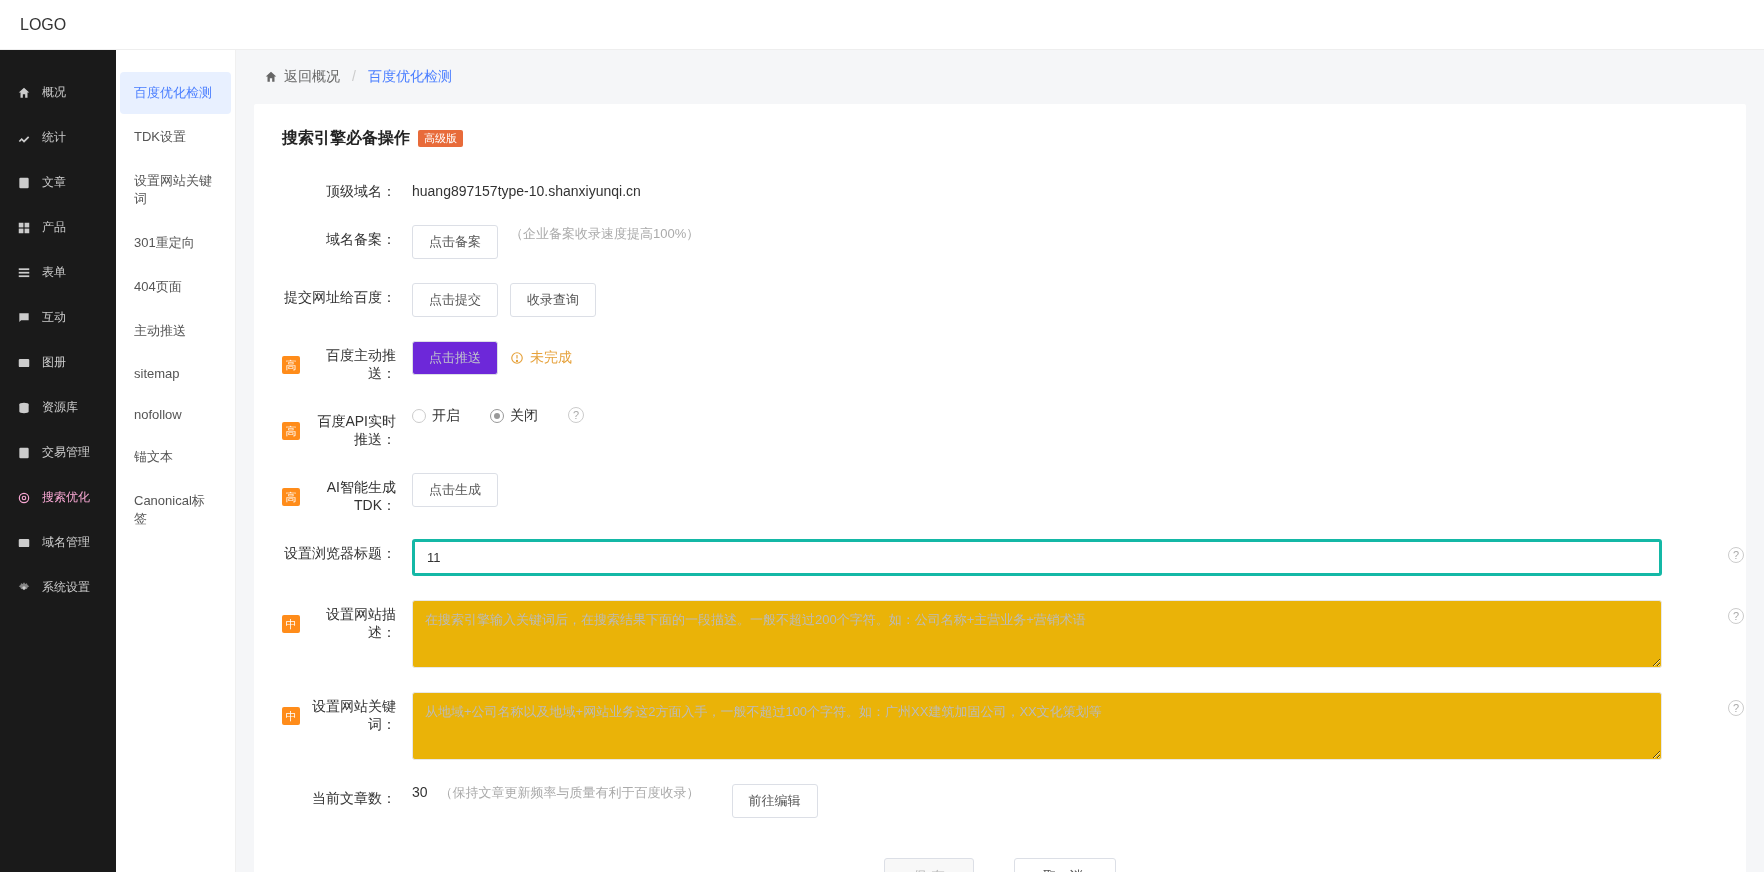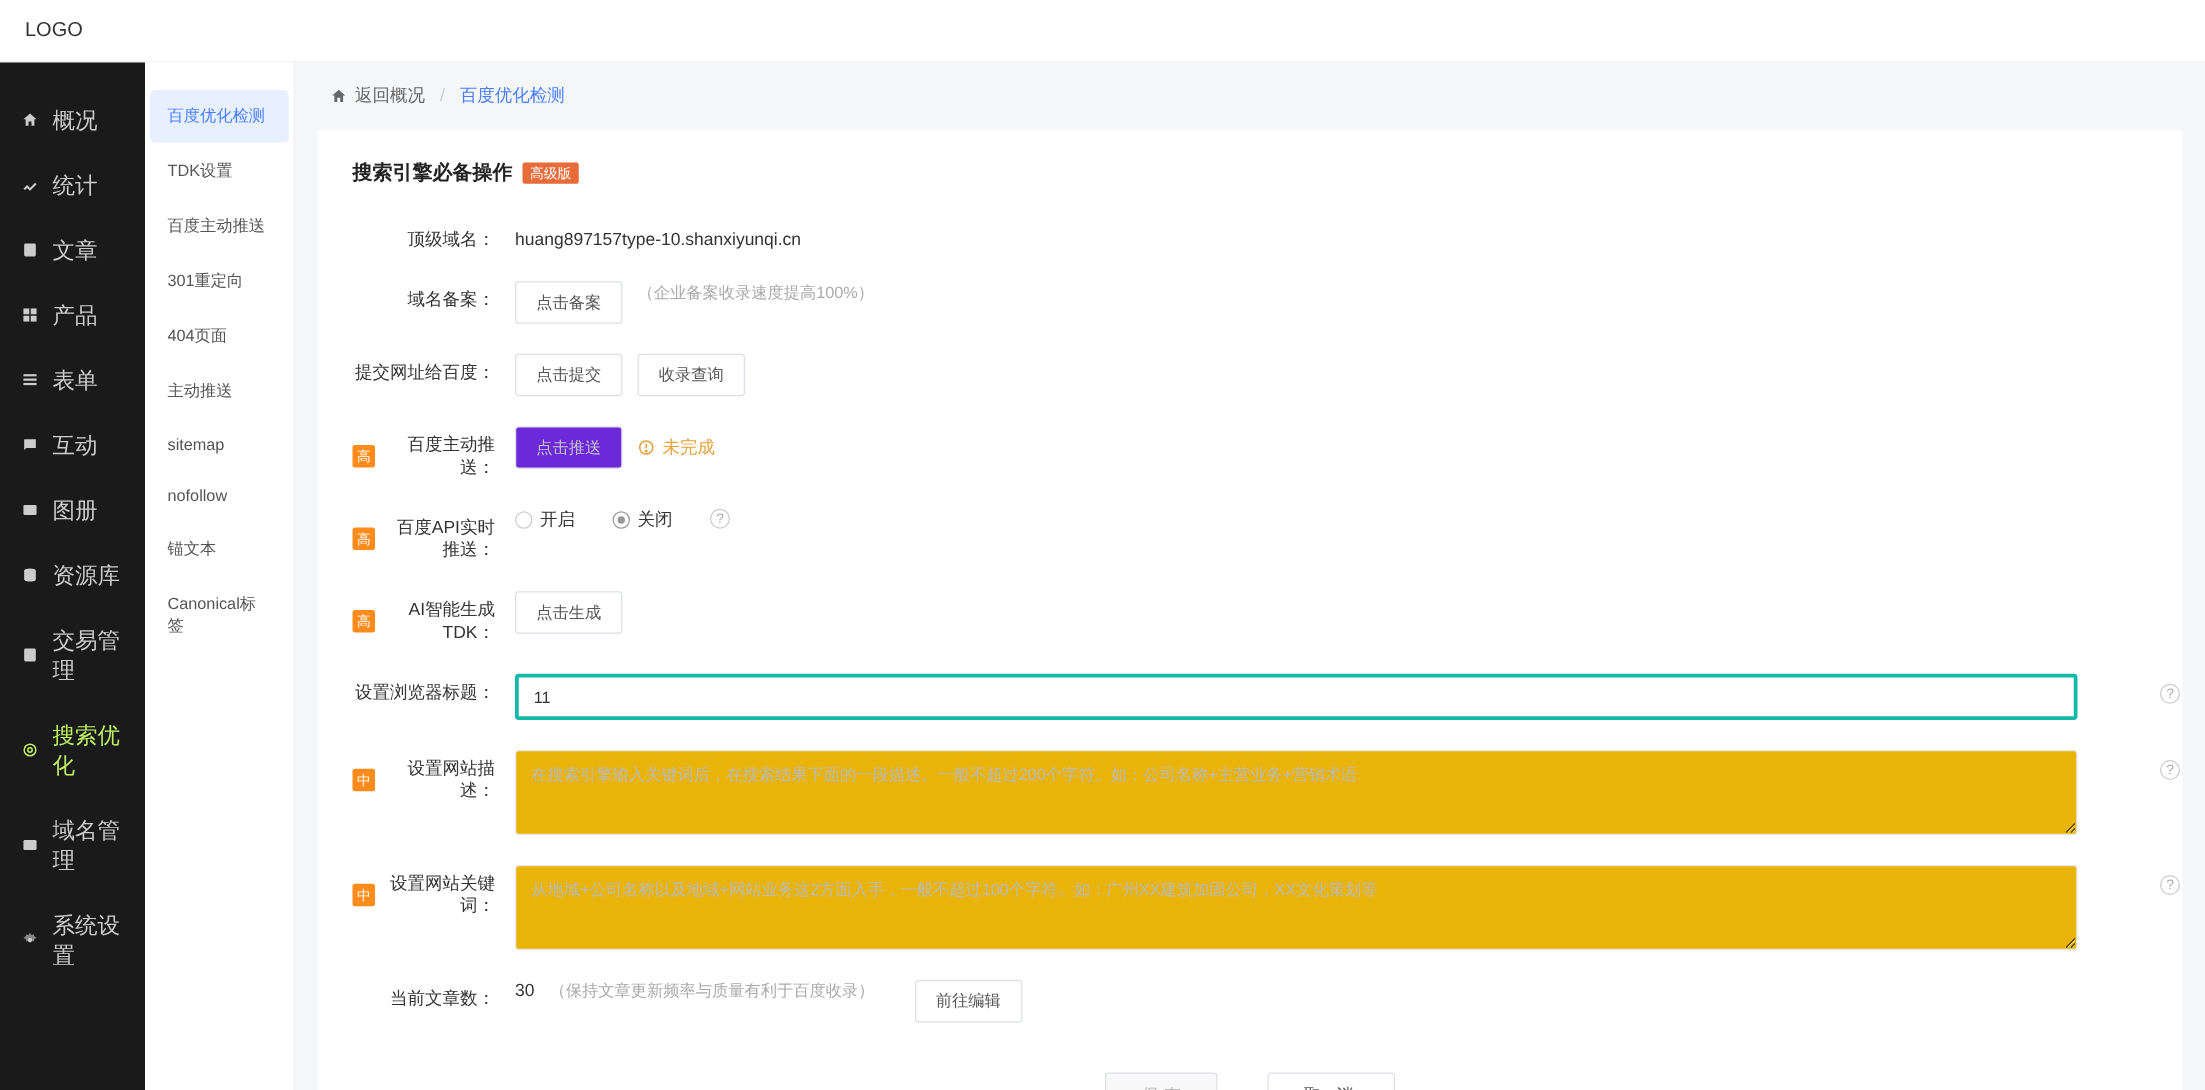--- a/index.html
+++ b/index.html
@@ -4,22 +4,22 @@
 <style>
 * { margin: 0; padding: 0; box-sizing: border-box; }
 body { font-family: -apple-system, BlinkMacSystemFont, "Segoe UI", "PingFang SC", "Microsoft YaHei", sans-serif; font-size: 14px; color: #333; background: #fff; }
 
 .header { height: 50px; display: flex; align-items: center; padding: 0 20px; border-bottom: 1px solid #eee; }
 .logo { font-size: 16px; font-weight: 500; color: #333; }
 
 .layout { display: flex; min-height: calc(100vh - 50px); }
 
 .sidebar-main { width: 116px; background: #1a1a1a; color: #fff; flex-shrink: 0; padding-top: 20px; }
-.sidebar-main .item { display: flex; align-items: center; padding: 14px 16px; cursor: pointer; color: #ccc; font-size: 18px; }
-.sidebar-main .item.active { color: #bef264; justify-content: center; }
+.sidebar-main .item { display: flex; align-items: center; padding: 14px 16px; cursor: pointer; color: #ccc; font-size: 12px; }
+.sidebar-main .item.active { color: #f9a8d4; }
 .sidebar-main .item .icon { width: 16px; height: 16px; margin-right: 10px; display: inline-flex; align-items: center; justify-content: center; flex-shrink: 0; }
 
 .sidebar-sub { width: 120px; background: #fff; flex-shrink: 0; padding-top: 20px; border-right: 1px solid #f0f0f0; }
 .sidebar-sub .sitem { padding: 12px 14px; cursor: pointer; font-size: 13px; color: #555; border-radius: 4px; margin: 2px 4px; }
 .sidebar-sub .sitem.active { background: #e8f0ff; color: #4a7eff; }
 
 .content { flex: 1; background: #f5f6f8; padding: 0 0 20px 0; min-width: 0; }
 .breadcrumb { padding: 18px 28px; display: flex; align-items: flex-start; font-size: 14px; }
 .breadcrumb .home-link { color: #666; display: inline-flex; align-items: center; cursor: pointer; }
 .breadcrumb .home-link .hicon { margin-right: 6px; }
@@ -176,21 +176,21 @@
             <path d="M12 2l2 3 3-1 1 3 3 2-3 2-1 3-3-1-2 3-2-3-3 1-1-3-3-2 3-2 1-3 3 1z" opacity=".6"></path>
           </svg>
         </span>
       <span>系统设置</span>
     </div>
   </div>
 
   <div class="sidebar-sub">
     <div class="sitem active">百度优化检测</div>
     <div class="sitem">TDK设置</div>
-    <div class="sitem">百度主动推送</div>
+    <div class="sitem">设置网站关键词</div>
     <div class="sitem">301重定向</div>
     <div class="sitem">404页面</div>
     <div class="sitem">主动推送</div>
     <div class="sitem">sitemap</div>
     <div class="sitem">nofollow</div>
     <div class="sitem">锚文本</div>
     <div class="sitem">Canonical标签</div>
   </div>
 
   <div class="content">

